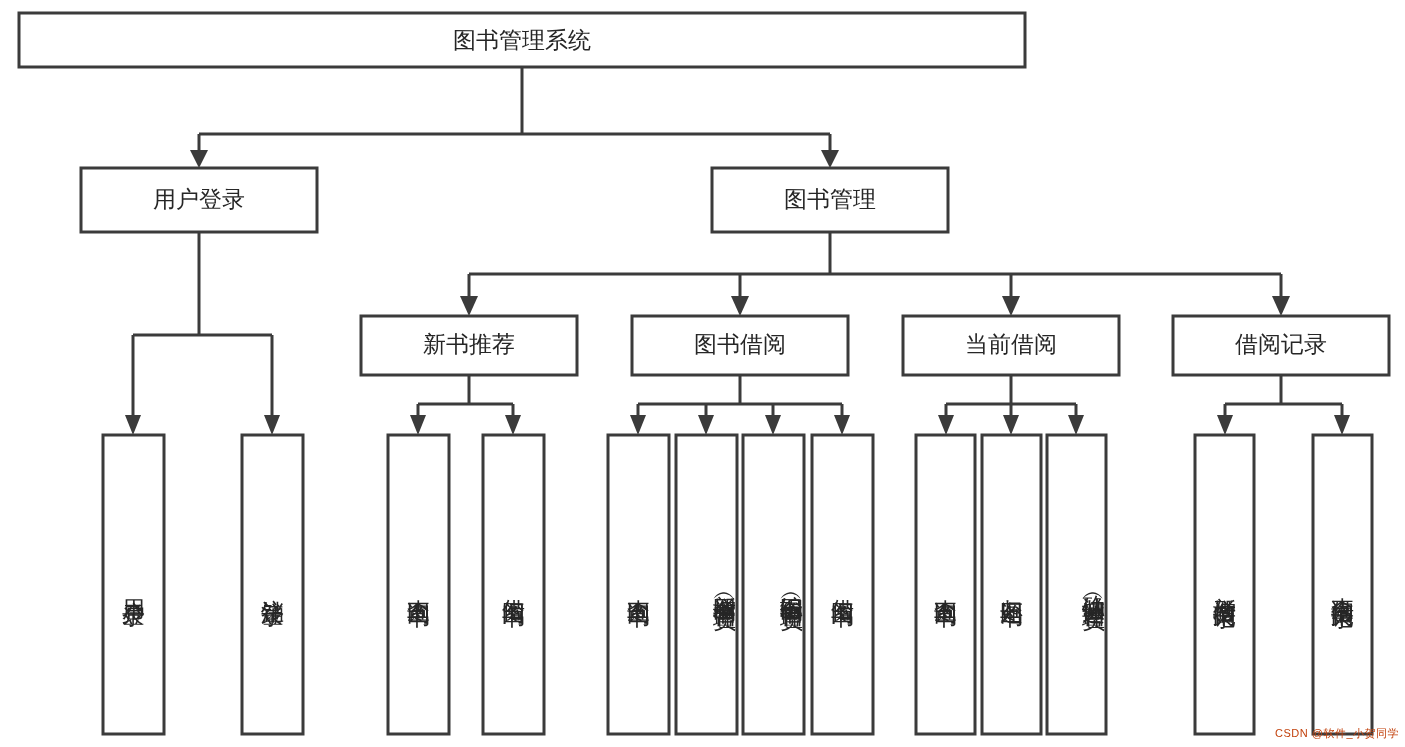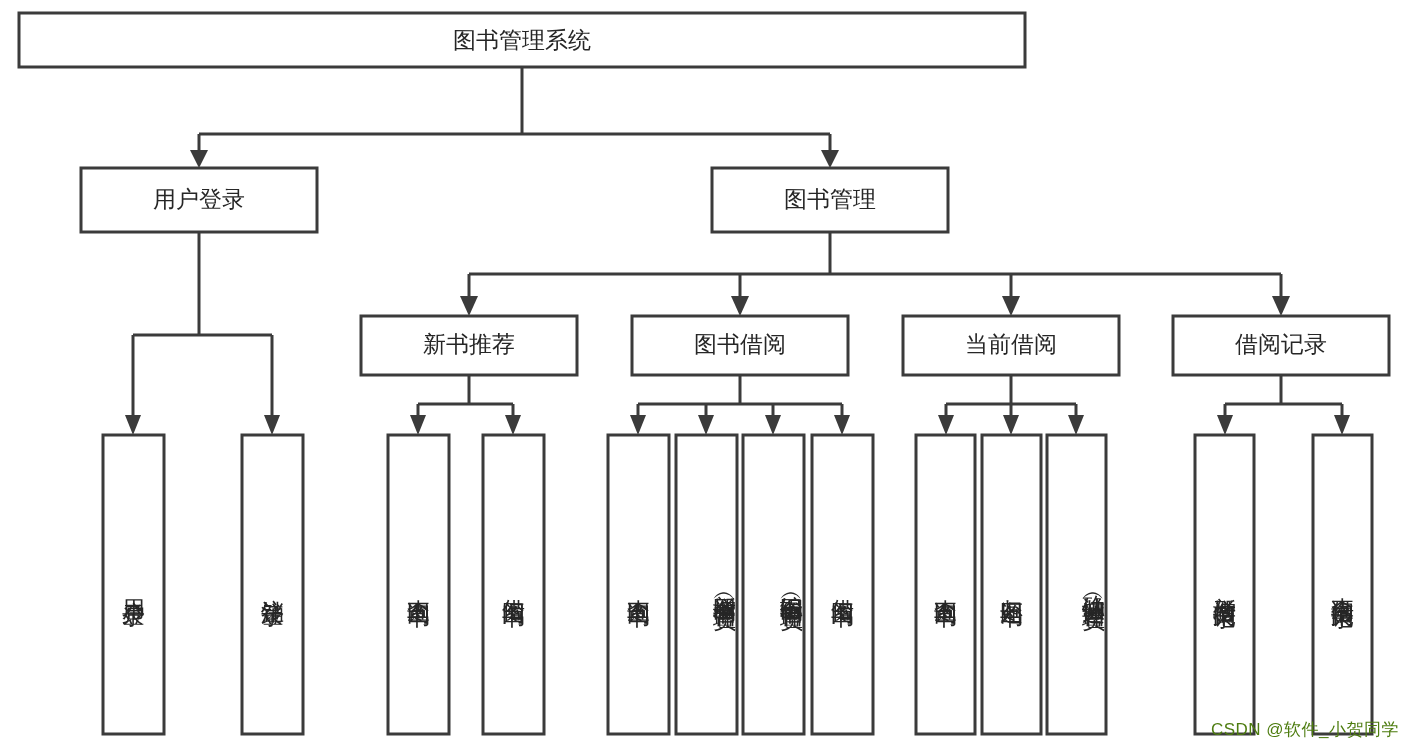--- a/index.html
+++ b/index.html
@@ -65,22 +65,22 @@
     pointer-events: none;
   }
   .leaf-label.centered {
     align-items: center;
   }
   #watermark {
     position: absolute;
     right: 6px;
     bottom: 6px;
     font-family: "Liberation Sans", "DejaVu Sans", sans-serif;
-    font-size: 17px;
-    color: #4d7c0f;
+    font-size: 11px;
+    color: #c2410c;
     letter-spacing: 0.5px;
     white-space: nowrap;
     margin-top: 42px;
   }
 </style>
 </head>
 <body>
 
 <div id="diagram-root">
 

